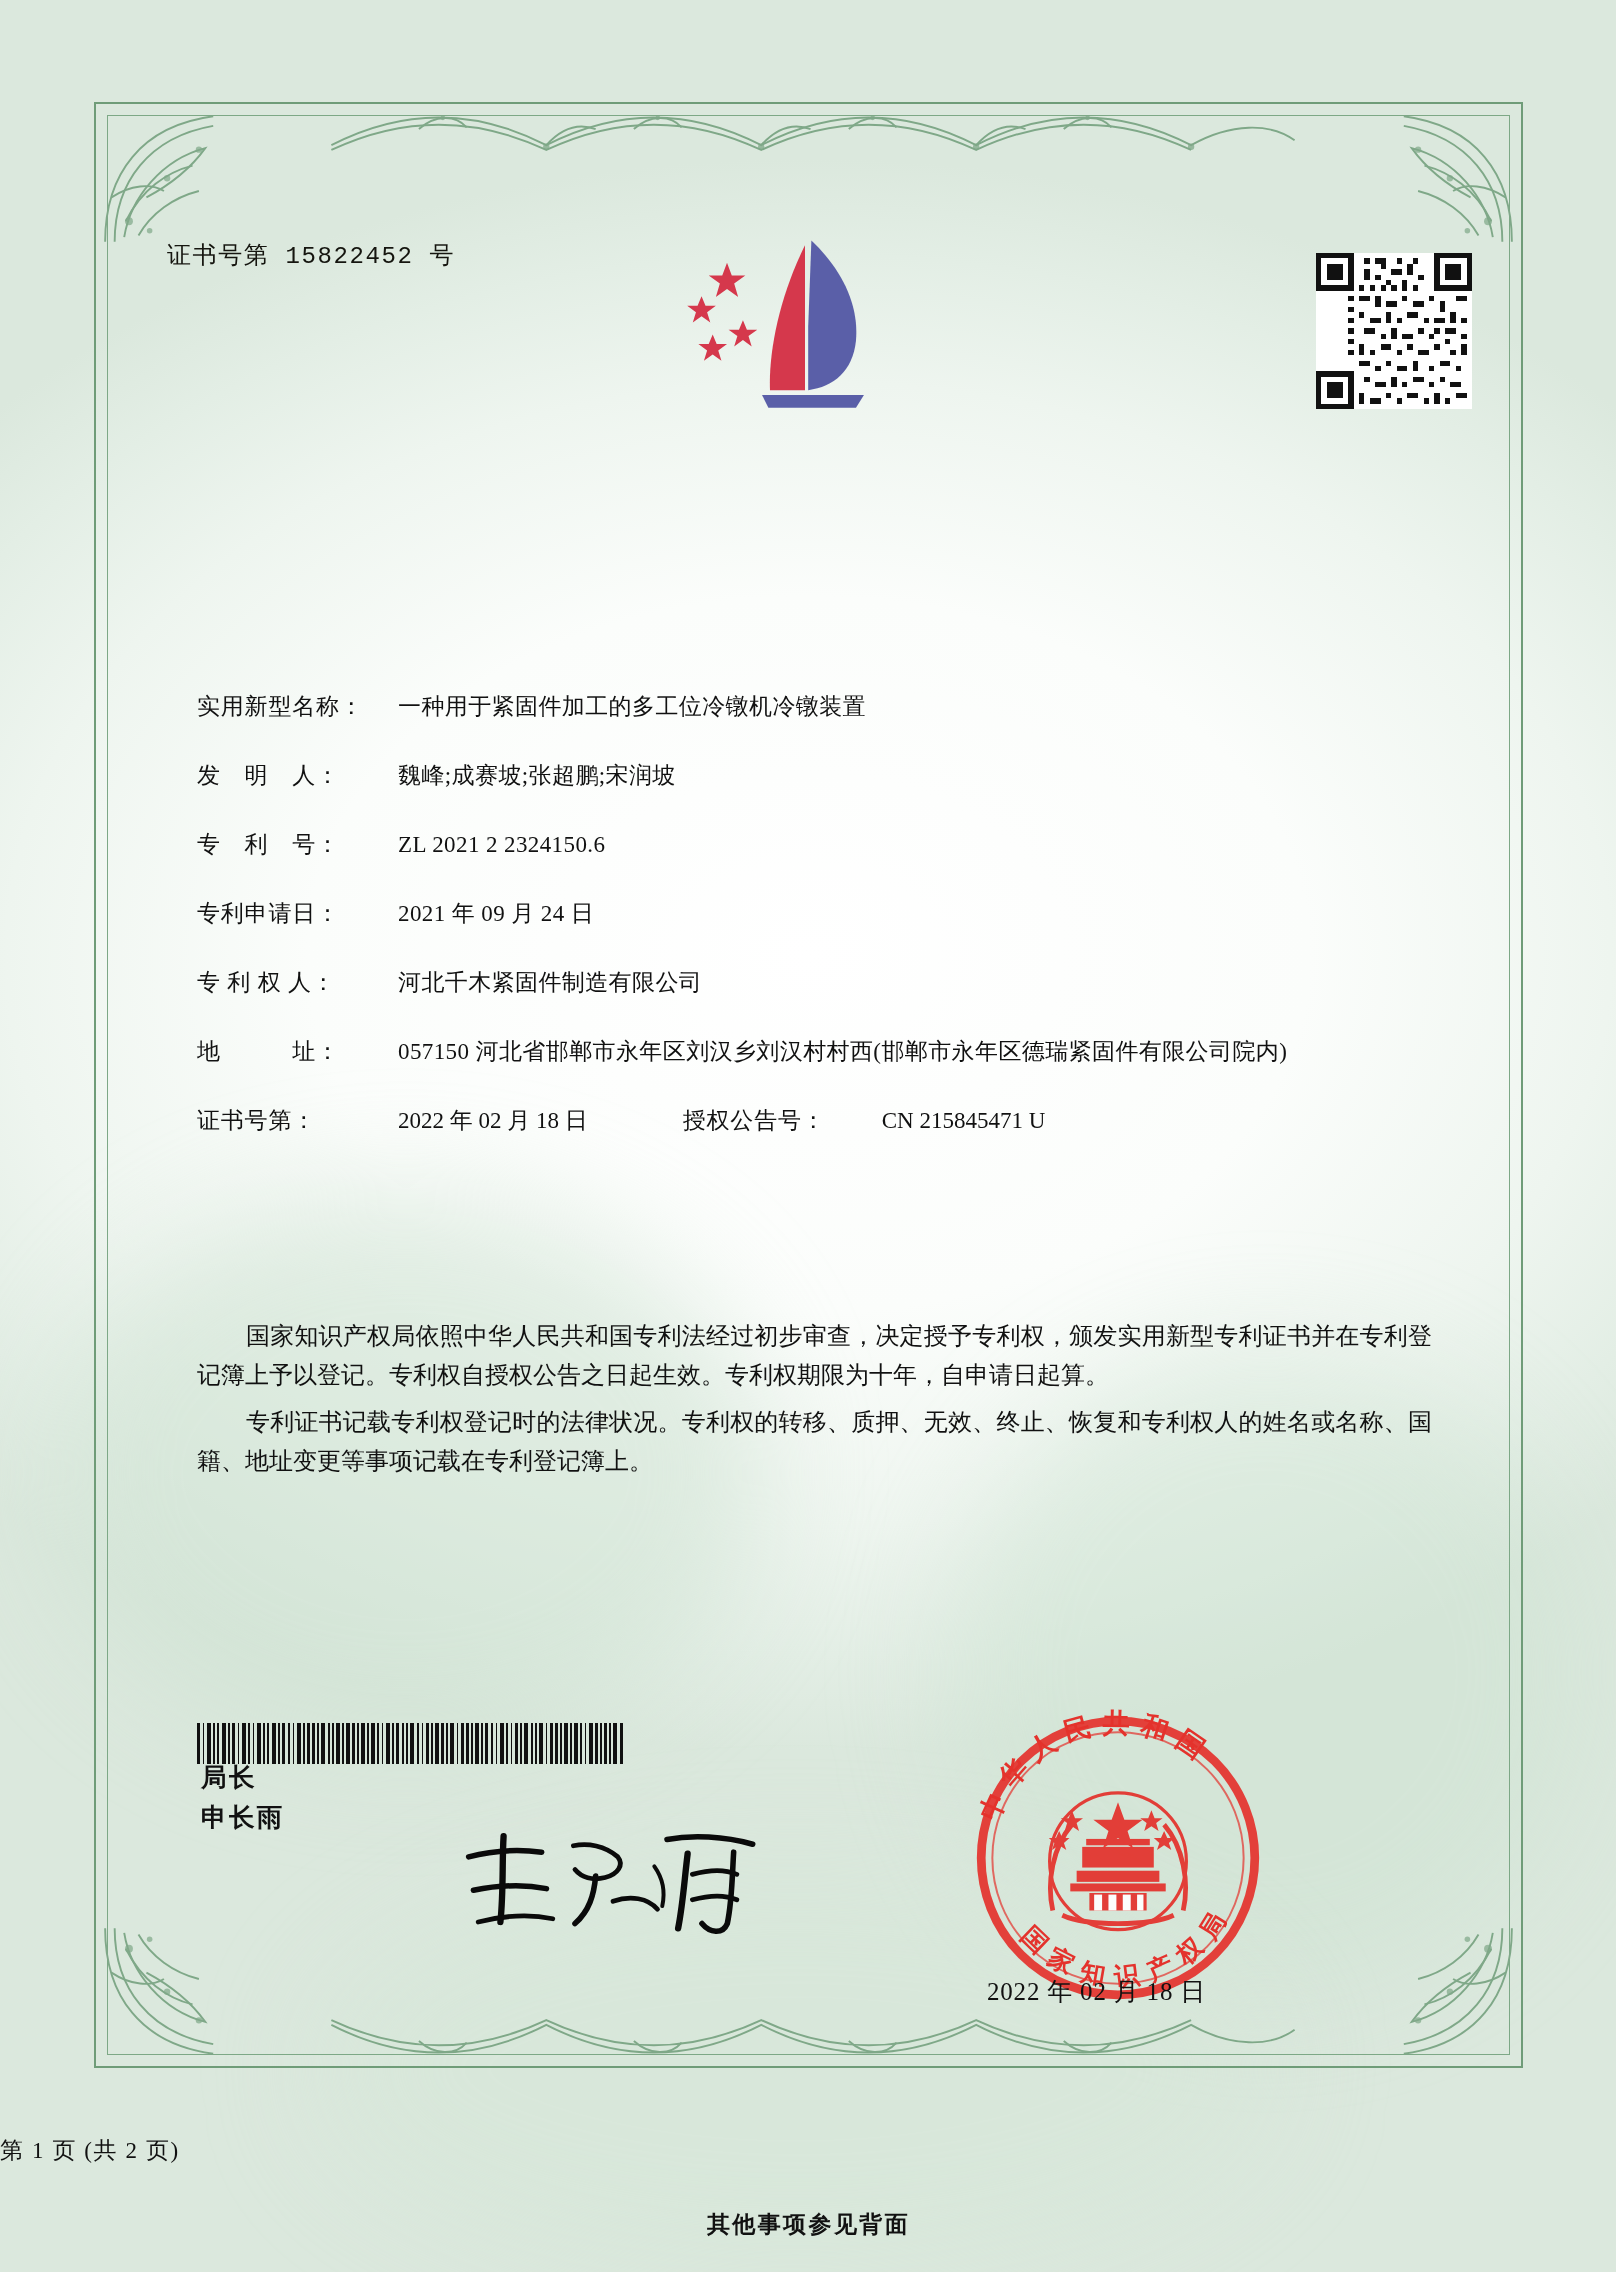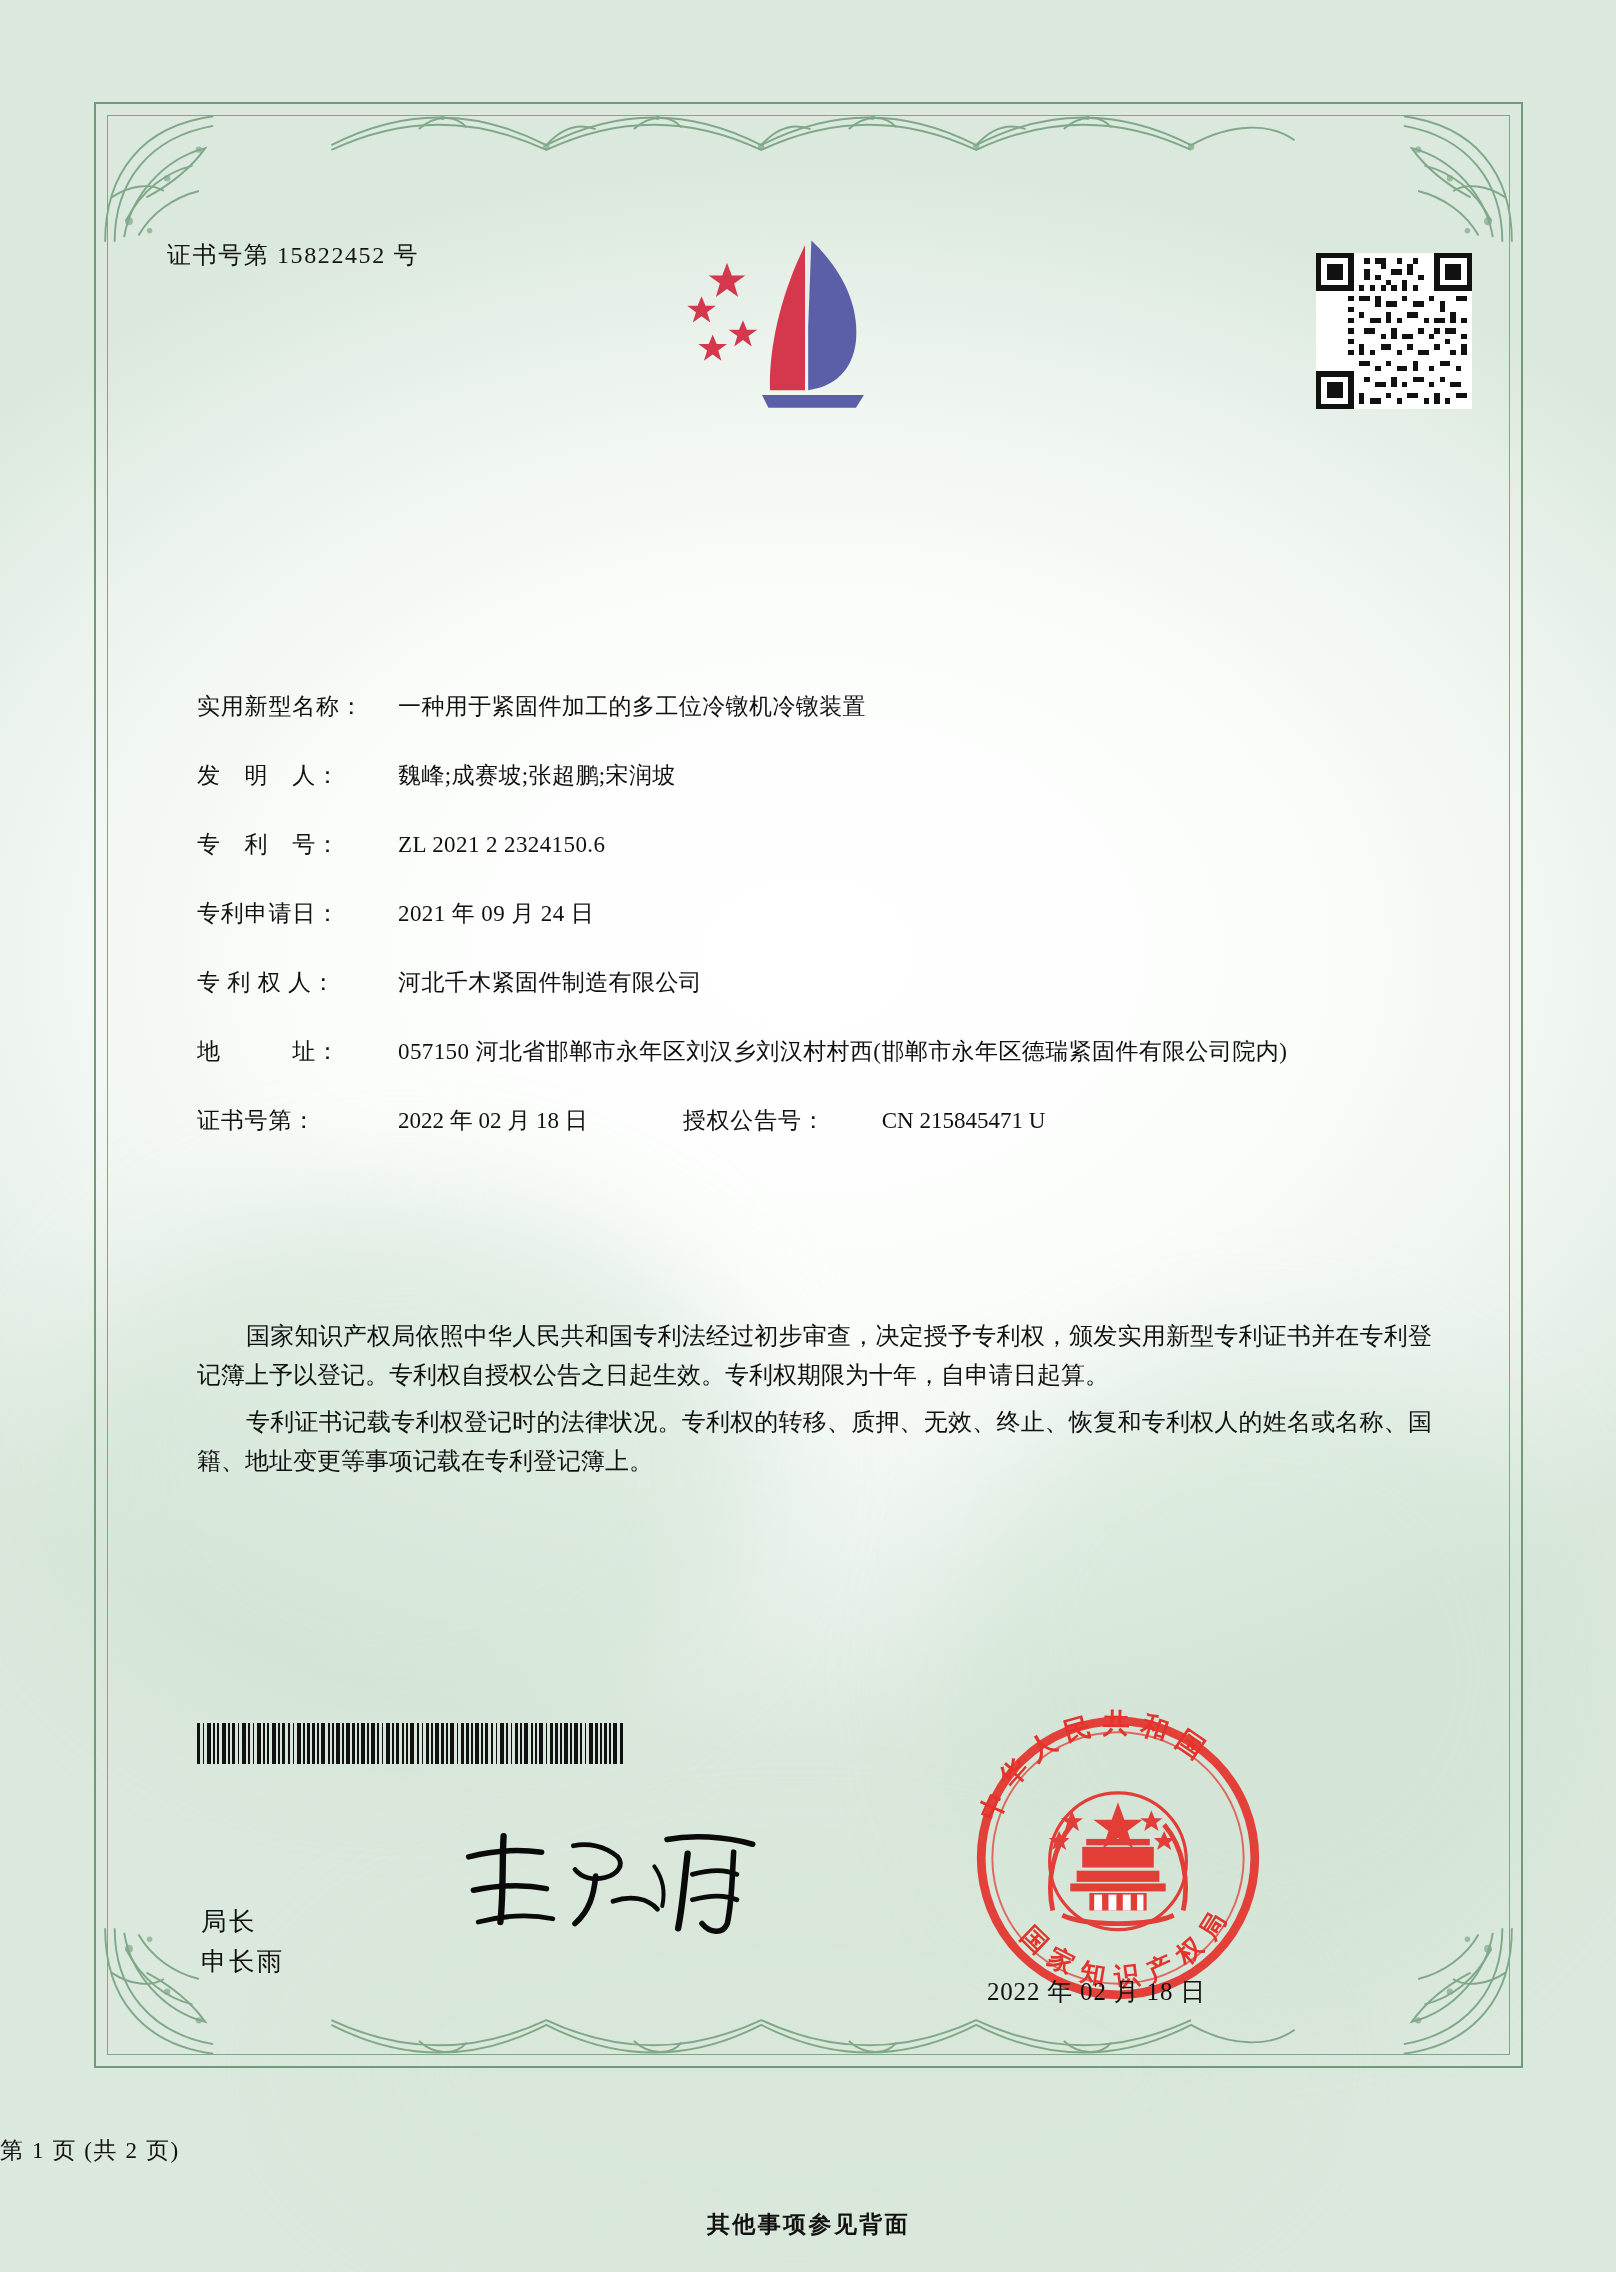--- a/index.html
+++ b/index.html
@@ -82,20 +82,21 @@
 
   
   .cert-no {
     position: absolute;
     left: 167px;
     top: 239px;
     font-size: 24px;
     letter-spacing: 1.6px;
     color: #15150f;
     white-space: nowrap;
+    font-family: Liberation Mono, monospace;
   }
 
   .logo {
     position: absolute;
     left: 50%;
     transform: translateX(-50%);
     top: 231px;
     width: 247px;
     height: 199px;
   }
@@ -181,26 +182,26 @@
     left: 197px;
     top: 1723px;
     width: 430px;
     height: 41px;
   }
 
   
   .sig-block {
     position: absolute;
     left: 201px;
-    top: 1902px;
+    top: 1758px;
     font-size: 25.5px;
     line-height: 1.55;
     letter-spacing: 2.4px;
     color: #111;
-    font-weight: 400;
+    font-weight: 700;
   }
   .sig-script {
     position: absolute;
     left: 454px;
     top: 1822px;
     width: 334px;
     height: 119px;
   }
 
   

